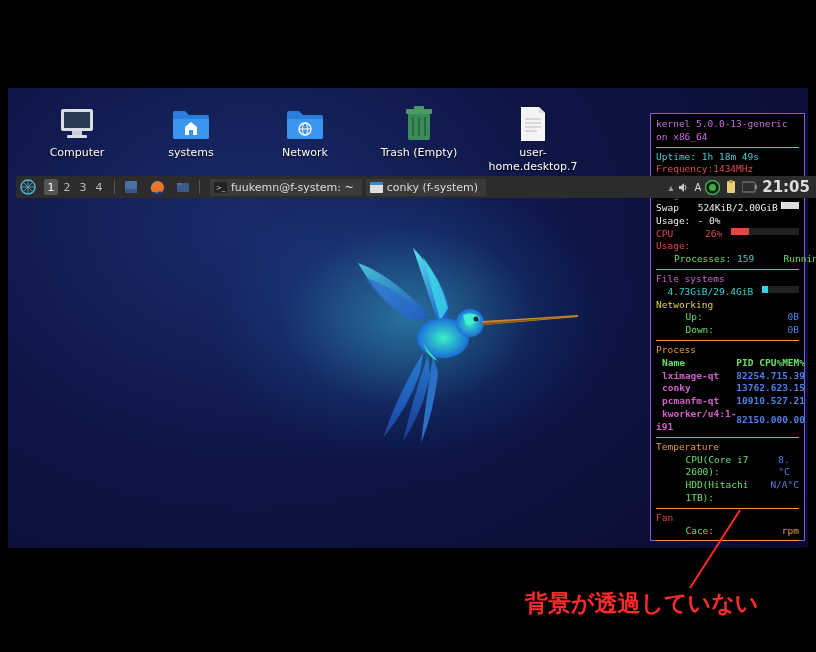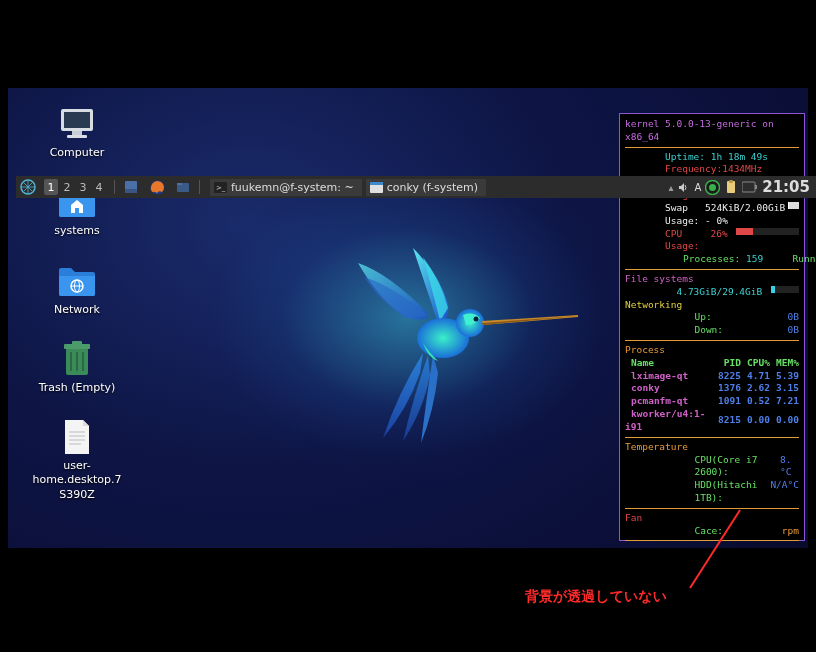--- a/index.html
+++ b/index.html
@@ -53,21 +53,21 @@
   cursor: pointer; font-size: 11px;
 }
 .tb-tray { display: flex; align-items: center; gap: 4px; padding-right: 6px; }
 .tb-clock { font-size: 15px; color: #ddd; font-weight: bold; }
 
 .desktop-icons {
   position: absolute;
   top: 18px;
   left: 24px;
   display: flex;
-  flex-direction: column;
+  flex-direction: row;
   gap: 24px;
 }
 .di {
   width: 90px;
   display: flex;
   flex-direction: column;
   align-items: center;
   color: #fff;
   font-size: 11px;
   text-align: center;
@@ -81,49 +81,49 @@
 
 .hummingbird {
   position: absolute;
   left: 320px; top: 155px;
   width: 260px; height: 200px;
 }
 
 .conky {
   position: absolute;
   right: 3px; top: 25px;
-  width: 186px;
+  width: 155px;
   height: 428px;
   background: #000;
   border: 1px solid #8d56d6;
   font-family: "DejaVu Sans Mono", monospace;
   font-size: 9.5px;
   line-height: 1.35;
   padding: 4px 5px;
   color: #ccc;
 }
 .conky hr {
   border: none;
   border-top: 1px solid #e29a3a;
   margin: 3px 0;
 }
-.conky .row { display: flex; margin-left: 40px; }
+.conky .row { display: flex; }
 .conky .sp { flex: 1; }
 .conky .bar {
   display: inline-block; width: 32px; height: 7px;
   background: #222; margin-left: 3px; vertical-align: middle;
   position: relative; overflow: hidden;
 }
 .conky .bar::before {
   content: ''; position: absolute; left: 0; top: 0; bottom: 0;
   width: var(--p,0%); background: var(--c,#fff);
 }
 .conky table { width: 100%; border-collapse: collapse; font-size: 9.5px; }
 .conky td { padding: 0; font-weight: bold; }
-.conky td.r { text-align: right; }
+.conky td.r { }
 
 .c-purple { color: #c56be0; }
 .c-cyan  { color: #3cd0d0; }
 .c-red   { color: #e04848; }
 .c-white { color: #eee; }
 .c-lime  { color: #66e066; padding-left: 18px; }
 .c-yel   { color: #e0d040; }
 .c-mag   { color: #d060c8; }
 .c-blue  { color: #4e7fe8; }
 .c-orange{ color: #e89a3a; }
@@ -132,21 +132,21 @@
   position: absolute;
   left: 680px; top: 530px;
   width: 60px; height: 60px;
   pointer-events: none;
 }
 .annotation-line svg { overflow: visible; }
 .annotation-text {
   position: absolute;
   left: 525px; top: 588px;
   color: #ff2a2a;
-  font-size: 14px;
+  font-size: 23px;
   font-weight: bold;
   font-family: "Yu Gothic", "Meiryo", sans-serif;
 }
 </style>
 </head>
 <body>
 
 <div class="desktop">
 
   <div class="taskbar">

